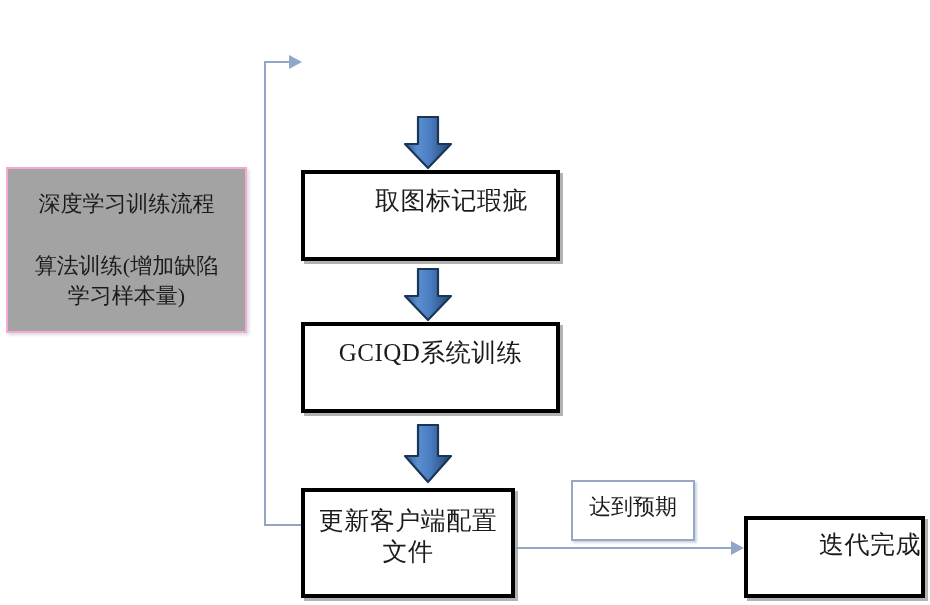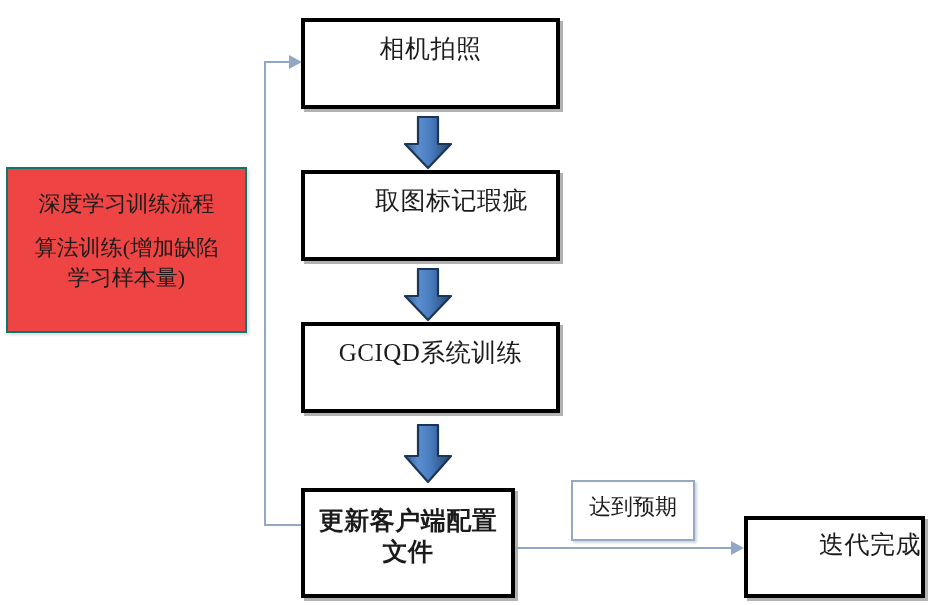--- a/index.html
+++ b/index.html
@@ -52,22 +52,22 @@
     left: 0; right: 0;
     text-align: center;
     color: #1b1b1b;
     font-size: 22px;
     line-height: 1.5;
     white-space: pre-line;
   }
 
   
   .note-box {
-    background: #ef4444;
-    border: 2px solid #0f766e;
+    background: #a3a3a3;
+    border: 2px solid #f9a8d4;
     box-shadow: 2px 2px 3px 0 rgba(120,140,170,0.30);
   }
   .note-text {
     position: absolute;
     left: 4px; right: 4px;
     text-align: center;
     color: #1b1b1b;
     font-size: 22px;
     line-height: 1.38;
     white-space: pre-line;
@@ -96,27 +96,24 @@
 
 <div id="canvas">
 
   <div class="abs conn conn-v" style="left:264px; top:62px; height:464px;"></div>
   <div class="abs conn conn-h" style="left:264px; top:524px; width:40px;"></div>
   <div class="abs conn conn-h" style="left:264px; top:61px; width:26px;"></div>
   <div class="abs arrow-head-right" style="left:289px; top:55px;"></div>
 
   <div class="abs note-box" style="left:6px; top:167px; width:241px; height:166px;">
     <div class="note-text" style="top:20px;">深度学习训练流程</div>
-    <div class="note-text" style="top:64px;text-align:center;">算法训练(增加缺陷
+    <div class="note-text" style="top:82px;text-align:center;">算法训练(增加缺陷
 学习样本量)</div>
   </div>
 
-  <div class="abs proc-box" style="left:301px; top:18px; width:259px; height:91px;">
-    <div class="proc-label" style="top:12px;">相机拍照</div>
-  </div>
 
   <svg class="abs block-arrow" style="left:402px; top:116px;" width="52" height="54" viewBox="0 0 52 54">
     <defs>
       <linearGradient id="ga1" x1="0" y1="0" x2="1" y2="0">
         <stop offset="0%" stop-color="#2f5c93"></stop>
         <stop offset="28%" stop-color="#5b8fd0"></stop>
         <stop offset="55%" stop-color="#4a7cc0"></stop>
         <stop offset="100%" stop-color="#23456f"></stop>
       </linearGradient>
     </defs>
@@ -149,21 +146,21 @@
         <stop offset="0%" stop-color="#2f5c93"></stop>
         <stop offset="28%" stop-color="#5b8fd0"></stop>
         <stop offset="55%" stop-color="#4a7cc0"></stop>
         <stop offset="100%" stop-color="#23456f"></stop>
       </linearGradient>
     </defs>
     <path d="M16,1 L36,1 L36,32 L49,32 L26,58 L3,32 L16,32 Z" fill="url(#ga3)" stroke="#1b3557" stroke-width="2.2" stroke-linejoin="round"></path>
   </svg>
 
   <div class="abs proc-box" style="left:301px; top:488px; width:214px; height:110px;">
-    <div class="proc-label" style="top:14px;font-weight:bold;">更新客户端配置
+    <div class="proc-label" style="top:14px;">更新客户端配置
 文件</div>
   </div>
 
   <div class="abs thin-box" style="left:571px; top:480px; width:124px; height:61px;">
     <div class="thin-label" style="top:8px;">达到预期</div>
   </div>
 
   <div class="abs conn conn-h" style="left:515px; top:547px; width:218px;"></div>
   <div class="abs arrow-head-right" style="left:731px; top:541px;"></div>
 

